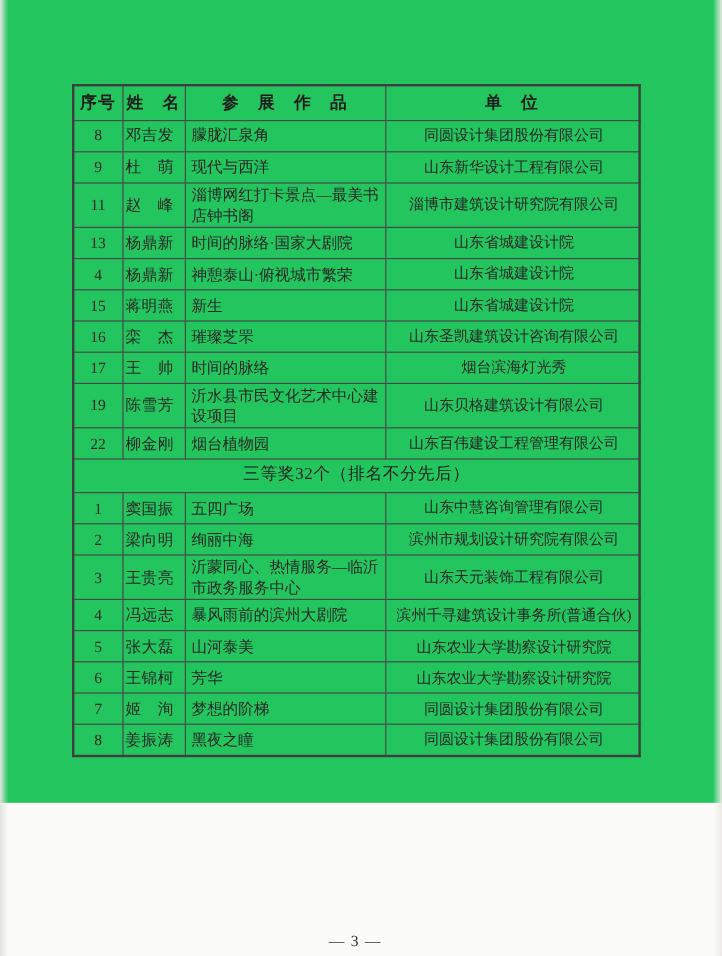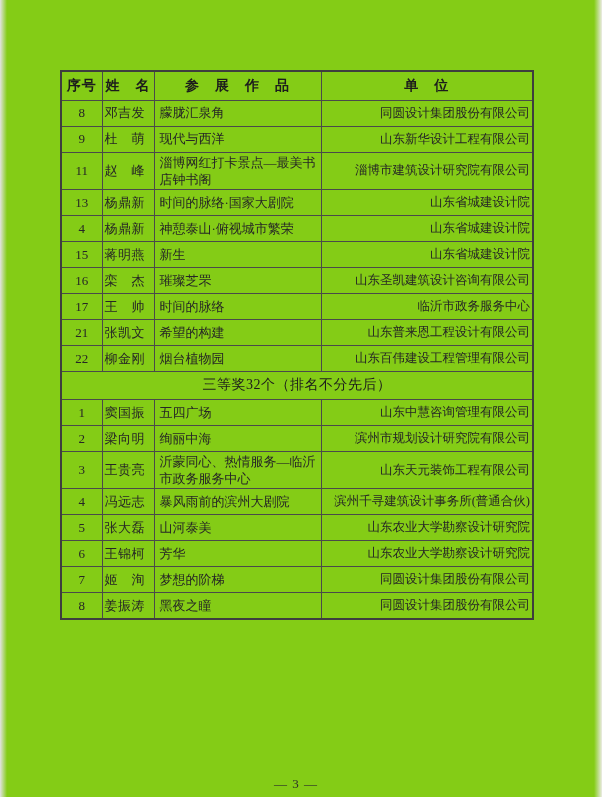--- a/index.html
+++ b/index.html
@@ -7,22 +7,22 @@
     padding: 0;
     width: 602px;
     height: 797px;
     background: #fbfbfa;
     overflow: hidden;
     font-family: "Liberation Serif", "DejaVu Serif", serif;
   }
   .page {
     position: relative;
     width: 602px;
-    height: 797px;
-    background: #84cc16;
+    height: 669px;
+    background: #22c55e;
     color: #262626;
   }
   .edge-left {
     position: absolute; left: 0; top: 0; width: 7px; height: 797px;
     background: linear-gradient(to right, #e3e3e2, rgba(252,252,251,0));
   }
   .edge-right {
     position: absolute; right: 0; top: 0; width: 8px; height: 797px;
     background: linear-gradient(to left, #ecebe6, rgba(252,252,251,0));
   }
@@ -47,21 +47,21 @@
     color: #1c1c1c;
     text-align: center;
     padding: 1px 2px;
     letter-spacing: 1px;
   }
   tbody tr { height: 26px; }
   tbody td { vertical-align: middle; line-height: 1.32; }
   td.c-no   { text-align: center; padding: 1px 2px; }
   td.c-name { text-align: left; padding: 1px 2px; letter-spacing: 0.5px; }
   td.c-work { text-align: left;   padding: 1px 5px; }
-  td.c-org  { text-align: right;   padding: 1px 2px 1px 5px; font-size: 12.5px; }
+  td.c-org  { text-align: center;   padding: 1px 2px 1px 5px; font-size: 12.5px; }
   tr.section-row { height: 28px; }
   tr.section-row td {
     text-align: center;
     font-weight: normal;
     font-size: 14px;
     color: #1c1c1c;
     letter-spacing: 0.5px;
   }
   .footer {
     position: absolute;
@@ -136,27 +136,27 @@
         <tr>
           <td class="c-no">16</td>
           <td class="c-name">栾　杰</td>
           <td class="c-work">璀璨芝罘</td>
           <td class="c-org">山东圣凯建筑设计咨询有限公司</td>
         </tr>
         <tr>
           <td class="c-no">17</td>
           <td class="c-name">王　帅</td>
           <td class="c-work">时间的脉络</td>
-          <td class="c-org">临沂市政务服务中心</td>
-        </tr>
-        <tr>
-          <td class="c-no">21</td>
-          <td class="c-name">张凯文</td>
-          <td class="c-work">希望的构建</td>
-          <td class="c-org">山东普来恩工程设计有限公司</td>
+          <td class="c-org">烟台滨海灯光秀</td>
+        </tr>
+        <tr>
+          <td class="c-no">19</td>
+          <td class="c-name">陈雪芳</td>
+          <td class="c-work">沂水县市民文化艺术中心建设项目</td>
+          <td class="c-org">山东贝格建筑设计有限公司</td>
         </tr>
         <tr>
           <td class="c-no">22</td>
           <td class="c-name">柳金刚</td>
           <td class="c-work">烟台植物园</td>
           <td class="c-org">山东百伟建设工程管理有限公司</td>
         </tr>
       </tbody>
     <tbody>
       <tr class="section-row">

